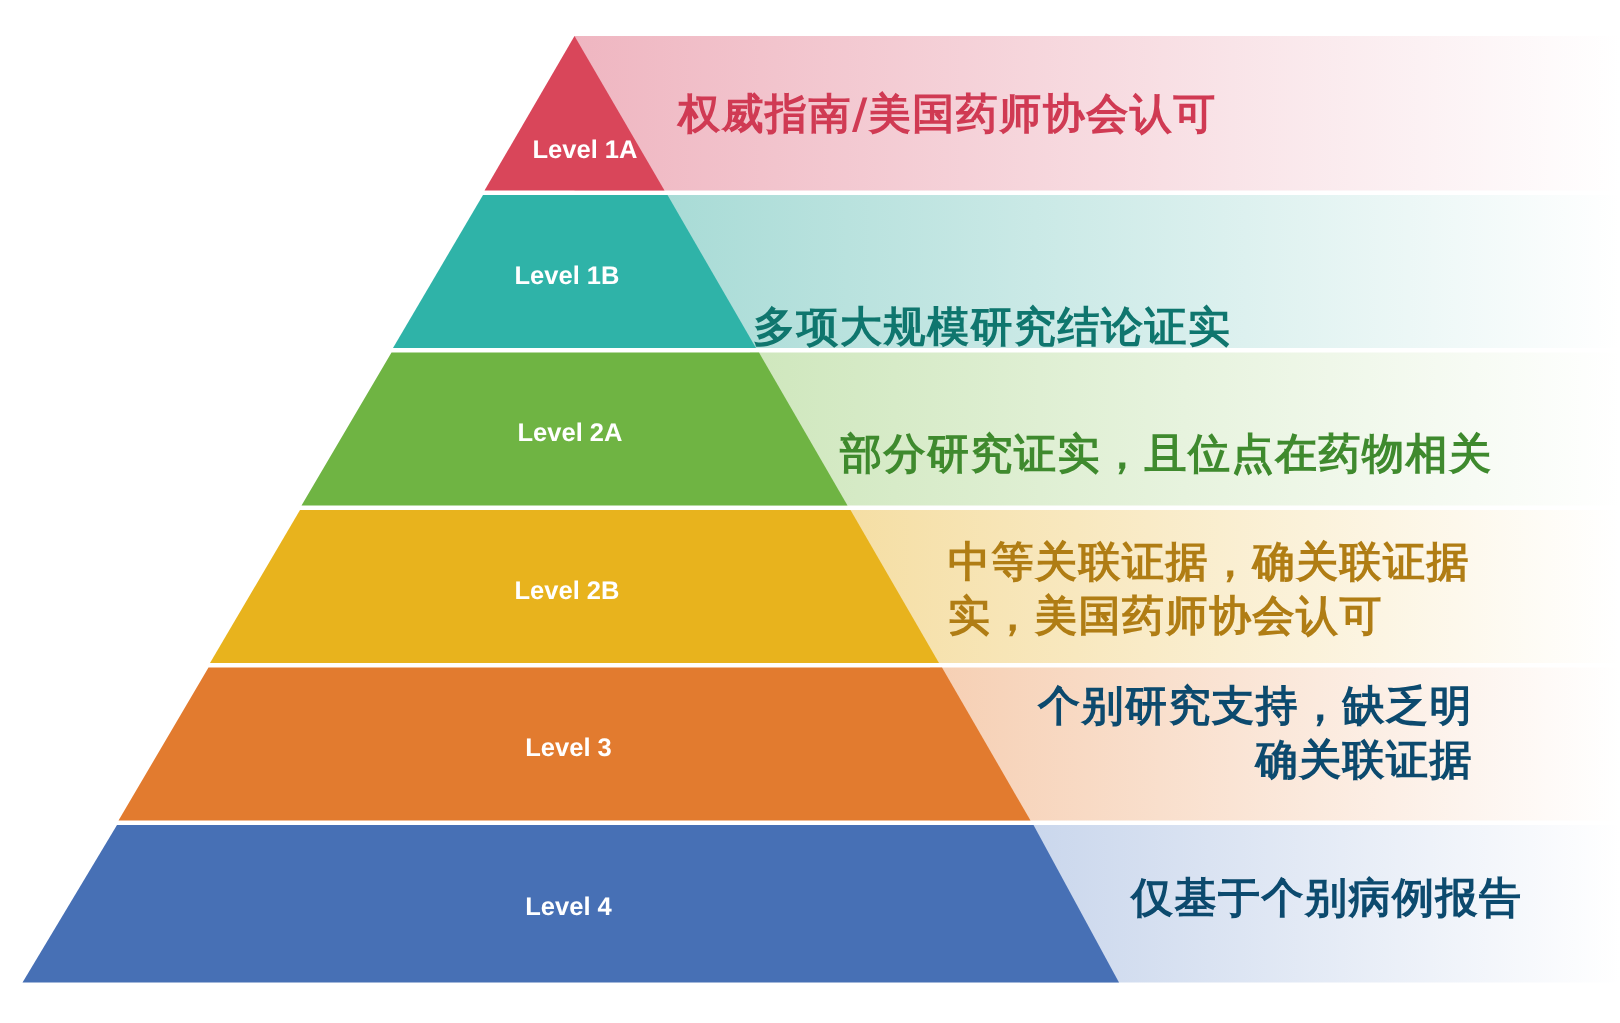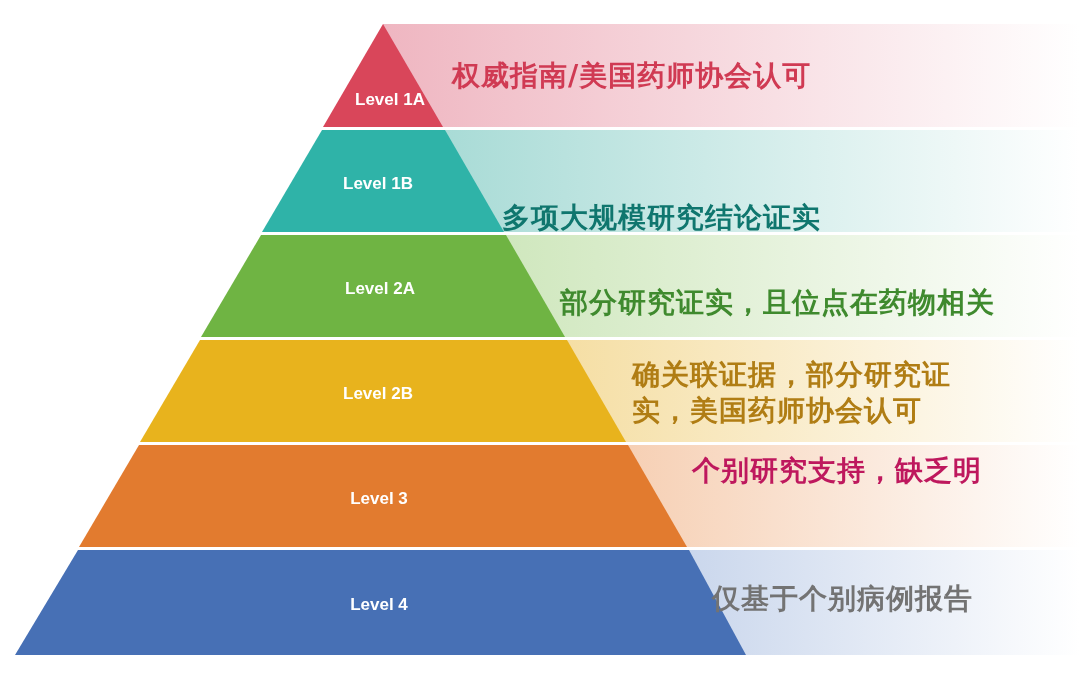--- a/index.html
+++ b/index.html
@@ -64,21 +64,22 @@
 <div class="desc" style="left:452px; top:58px; color:#d03a53;">
   <div>权威指南/美国药师协会认可</div>
 </div>
 <div class="desc" style="left:502px; top:164px; color:#0f766e;margin-top:36px;">
   <div>多项大规模研究结论证实</div>
 </div>
 <div class="desc" style="left:560px; top:250px; color:#3f8a2e;margin-top:35px;">
   <div>部分研究证实，且位点在药物相关</div>
 </div>
 <div class="desc" style="left:632px; top:357px; color:#b07d14;">
-  <div>确关联证据，部分研究证</div>
+  <div>中等关联证据，确关联证据</div>
   <div>实，美国药师协会认可</div>
 </div>
-<div class="desc" style="left:692px; top:453px; color:#be185d;text-align:right;">
+<div class="desc" style="left:692px; top:453px; color:#0c4a6e;text-align:right;">
   <div>个别研究支持，缺乏明</div>
+  <div>确关联证据</div>
 </div>
-<div class="desc" style="left:712px; top:581px; color:#737373;">
+<div class="desc" style="left:754px; top:581px; color:#0c4a6e;">
   <div>仅基于个别病例报告</div>
 </div>
 
 </body></html>

